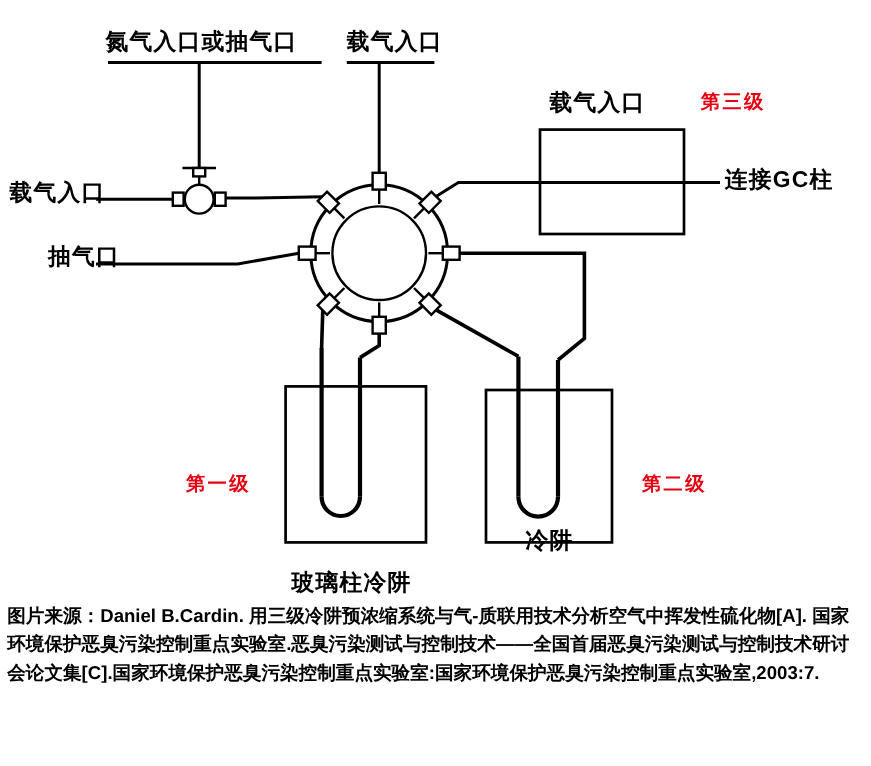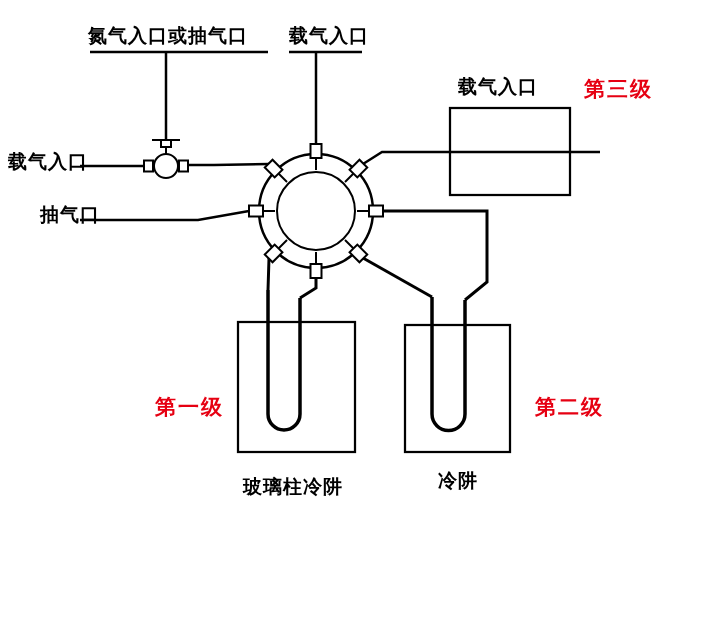--- a/index.html
+++ b/index.html
@@ -17,21 +17,21 @@
     font-weight: bold;
     font-size: 19px;
     color: #000;
     letter-spacing: 1px;
     white-space: nowrap;
     line-height: 1.1;
   }
   .stage-label {
     position: absolute;
     font-weight: bold;
-    font-size: 21px;
+    font-size: 16px;
     letter-spacing: 2px;
     white-space: nowrap;
   }
   .caption {
     position: absolute;
     left: 6px;
     top: 502px;
     width: 714px;
     font-weight: bold;
     font-size: 15.5px;
@@ -125,18 +125,20 @@
       </g>
     </g>
   </svg>
 
   <div class="dlabel" style="left:88px; top:26px;">氮气入口或抽气口</div>
   <div class="dlabel" style="left:289px; top:26px;">载气入口</div>
   <div class="dlabel" style="left:8px; top:152px;">载气入口</div>
   <div class="dlabel" style="left:28px; top:205px;margin-left:12px;">抽气口</div>
   <div class="dlabel" style="left:458px; top:77px;">载气入口</div>
   <div class="stage-label" style="left: 584px; top: 75px; color: rgb(230, 0, 18);">第三级</div>
+  <div class="dlabel" style="left:604px; top:141px;">连接GC柱</div>
   <div class="stage-label" style="left: 155px; top: 393px; color: rgb(230, 0, 18);">第一级</div>
   <div class="stage-label" style="left: 535px; top: 393px; color: rgb(230, 0, 18);">第二级</div>
   <div class="dlabel" style="left:243px; top:477px;">玻璃柱冷阱</div>
-  <div class="dlabel" style="left:438px; top:471px;">冷阱</div>
+  <div class="dlabel" style="left:438px; top:442px;">冷阱</div>
 
+  <div class="caption">图片来源：Daniel B.Cardin. 用三级冷阱预浓缩系统与气-质联用技术分析空气中挥发性硫化物[A]. 国家环境保护恶臭污染控制重点实验室.恶臭污染测试与控制技术——全国首届恶臭污染测试与控制技术研讨会论文集[C].国家环境保护恶臭污染控制重点实验室:国家环境保护恶臭污染控制重点实验室,2003:7.</div>
 </div>
 
 </body></html>

